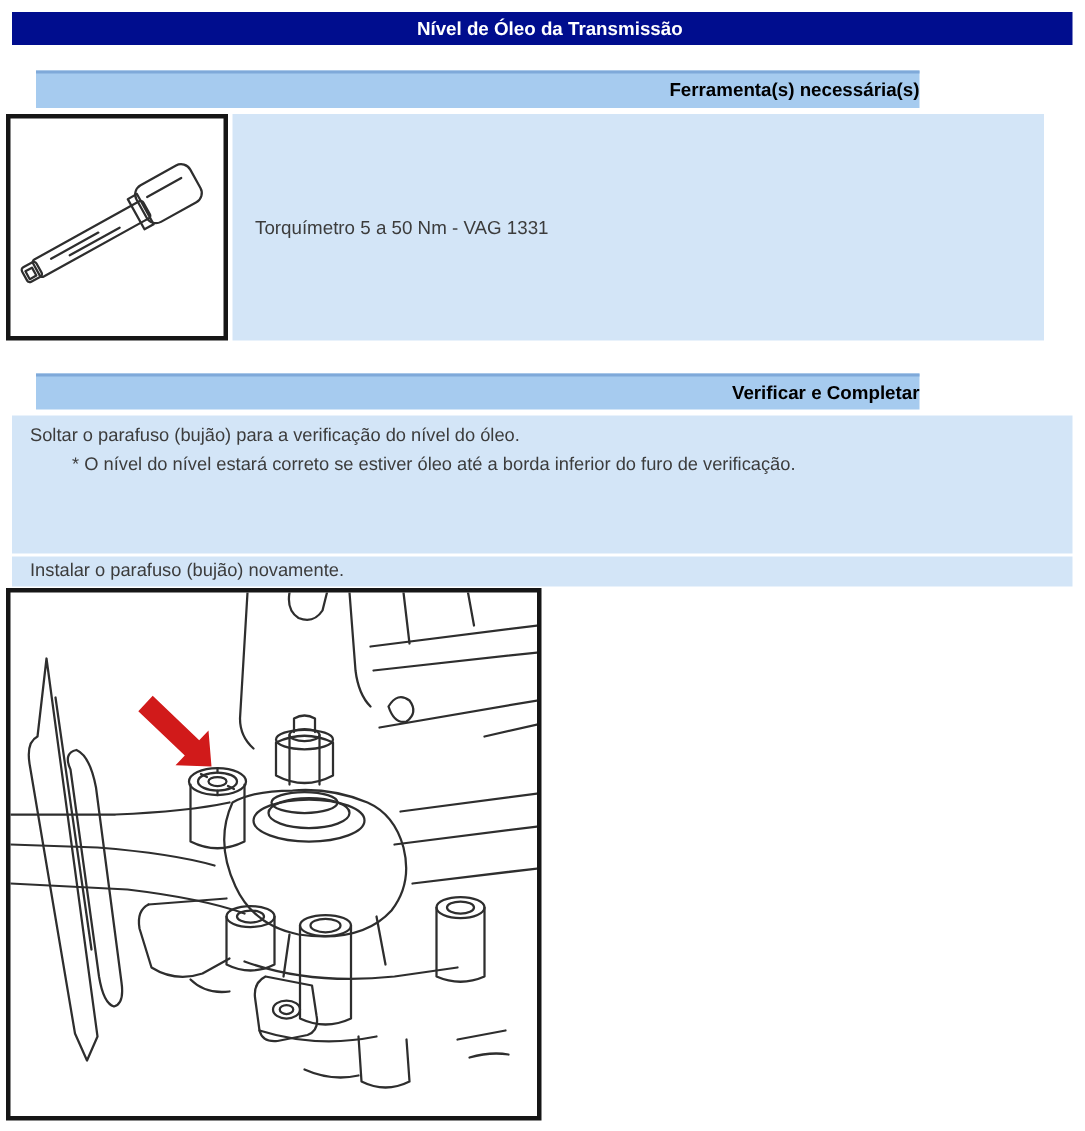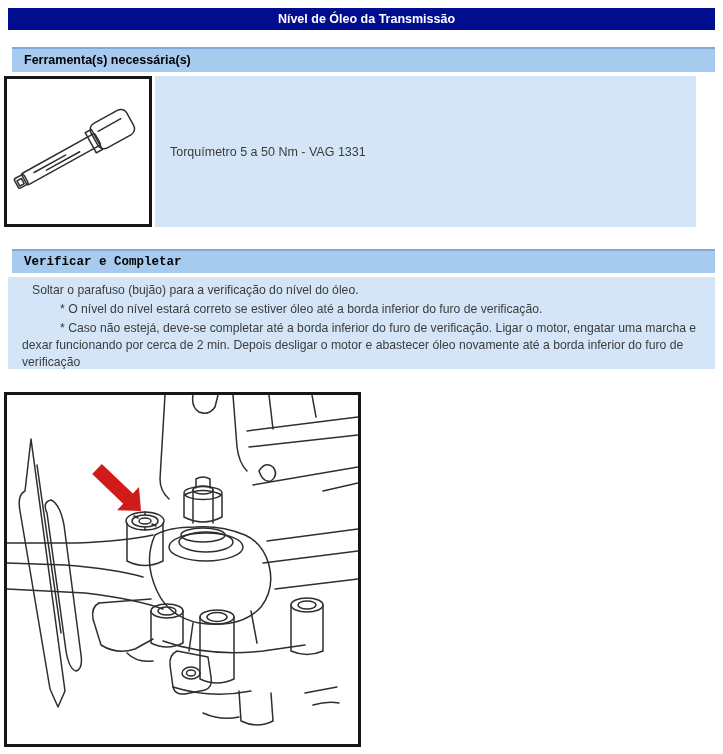--- a/index.html
+++ b/index.html
@@ -8,35 +8,35 @@
   }
   *{box-sizing:border-box;}
   html,body{margin:0;padding:0;background:#fff;}
   body{font-family:"Liberation Sans", sans-serif; color:var(--text_dark);}
   .page{position:relative;width:723px;height:754px;background:#fff;overflow:hidden;}
 
   .title-bar{position:absolute;left:8px;top:8px;width:707px;height:22px;
     background:var(--navy);color:#fff;font-weight:bold;font-size:12.5px;
     text-align:center;line-height:22px;padding-left:10px;}
 
-  .section-header{position:absolute;left:12px;width:703px;height:25px;
+  .section-header{position:absolute;left:24px;width:589px;height:25px;
     background:var(--header_blue);border-top:2px solid #7fa9d9;
-    color:#000;font-weight:bold;font-size:12.5px;line-height:23px;padding-left:12px;}
+    color:#000;font-weight:bold;font-size:12.5px;line-height:23px;padding-left:12px;text-align:right;}
   #header-tools{top:47px;}
-  #header-check{top:249px;height:24px;line-height:22px;font-family:Liberation Mono, monospace;}
+  #header-check{top:249px;height:24px;line-height:22px;}
 
   .tool-image-box{position:absolute;left:4px;top:76px;width:148px;height:151px;
     border:3px solid var(--line_dark);background:#fff;}
   .tool-desc-cell{position:absolute;left:155px;top:76px;width:541px;height:151px;
     background:var(--row_blue);display:flex;align-items:center;
     padding-left:15px;font-size:12.5px;}
 
   .check-block{position:absolute;left:8px;top:277px;width:707px;height:92px;
     background:var(--row_blue);padding-top:3px;font-size:12.2px;line-height:17px;}
-  .check-block p{margin:2px 12px;}
+  .check-block p{margin:2px 0;}
   p.step{padding-left:12px;}
   p.bullet{padding-left:2px;padding-right:4px;text-indent:38px;}
   .install-row{position:absolute;left:8px;top:371px;width:707px;height:20px;
     background:var(--row_blue);font-size:12.2px;line-height:19px;padding-left:12px;}
 
   .figure-box{position:absolute;left:4px;top:392px;width:357px;height:355px;
     border:3px solid var(--line_dark);background:#fff;}
   .figure-box svg, .tool-image-box svg{display:block;}
 
   .sketch path,.sketch ellipse,.sketch line,.sketch rect{
@@ -68,23 +68,23 @@
 
   <div class="tool-desc-cell">
     <span>Torquímetro 5 a 50 Nm - VAG 1331</span>
   </div>
 
   <div class="section-header" id="header-check">Verificar e Completar</div>
 
   <div class="check-block">
     <p class="step">Soltar o parafuso (bujão) para a verificação do nível do óleo.</p>
     <p class="bullet">* O nível do nível estará correto se estiver óleo até a borda inferior do furo de verificação.</p>
-    <p class="bullet">* Caso não estejá, deve-se completar até a borda inferior do furo de verificação. Ligar o motor, engatar uma marcha e dexar funcionando por cerca de 2 min. Depois desligar o motor e abastecer óleo novamente até a borda inferior do furo de verificação</p>
   </div>
 
+  <div class="install-row">Instalar o parafuso (bujão) novamente.</div>
 
   <div class="figure-box">
     <svg viewBox="0 0 351 349" width="351" height="349" class="sketch">
 
       <path d="M 24,44 L 58,296 L 51,312 L 43,294 L 13,116 Q 10,100 18,96 Z" fill="#ffffff"></path>
       <path d="M 30,70 L 54,238"></path>
       <path d="M 40,118 Q 35,107 44,105 Q 53,109 57,130 L 74,260 Q 76,274 69,276 Q 62,274 59,256 Z" fill="#ffffff"></path>
 
       <path d="M 158,0 L 153,84 Q 153,96 162,104"></path>
       <path d="M 186,0 Q 184,12 192,17 Q 202,21 208,12 L 211,0"></path>

